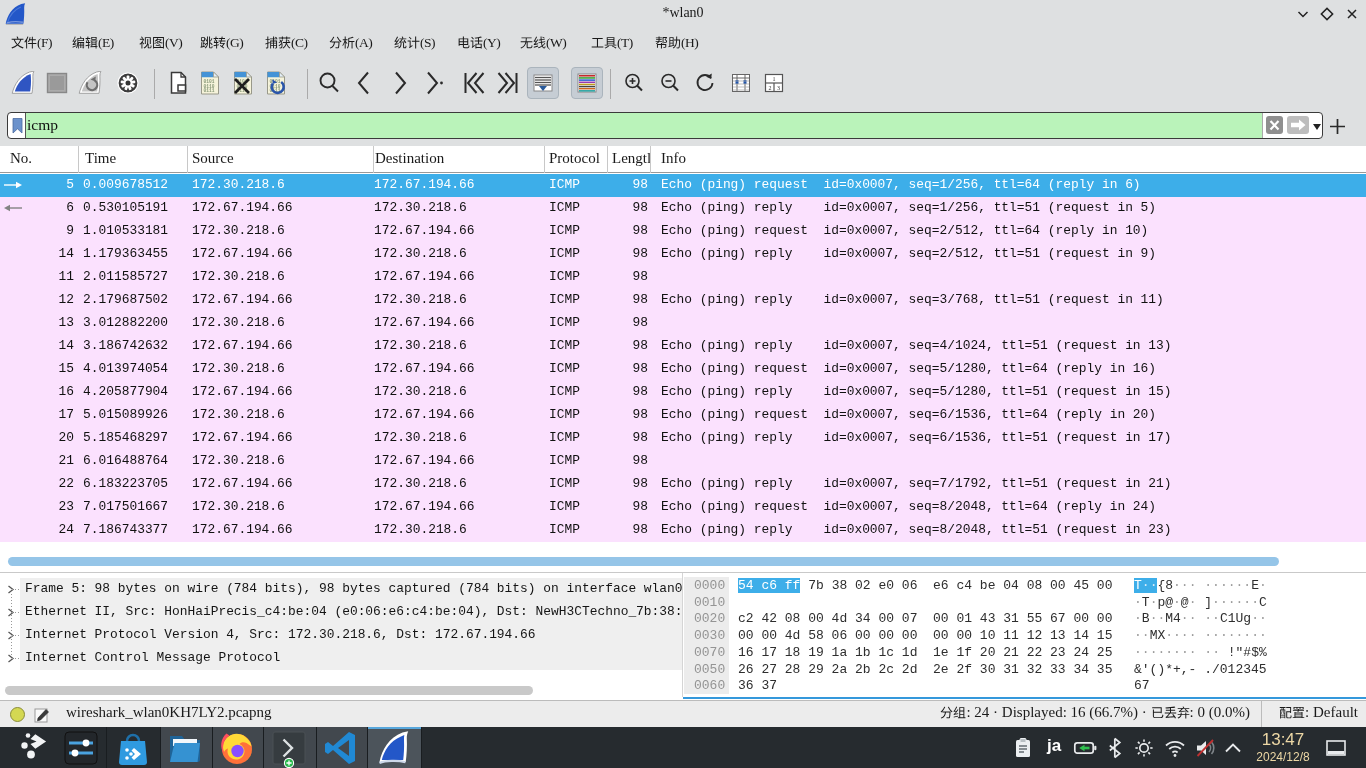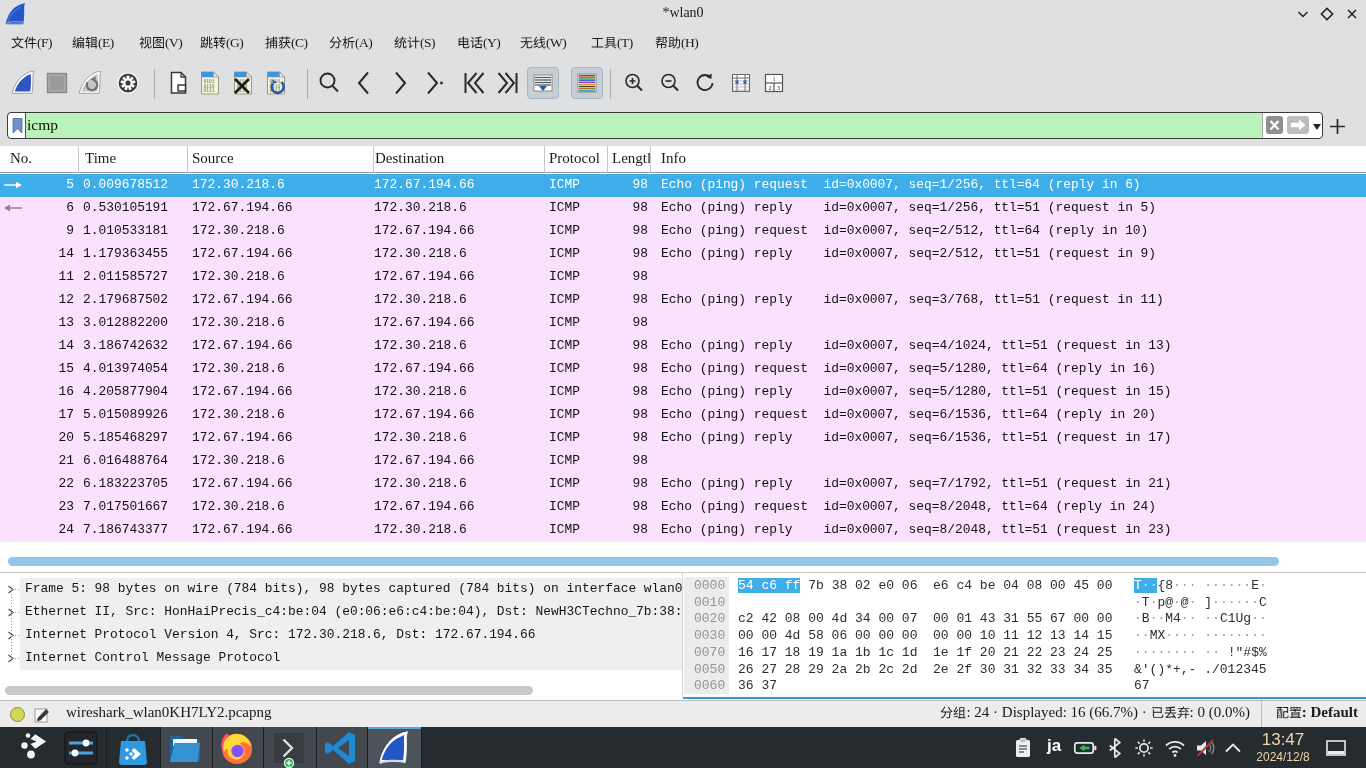--- a/index.html
+++ b/index.html
@@ -70,21 +70,21 @@
 .hxr b { font-weight:normal; background:#3daee9; color:#fff; }
 .hxr b i { color:#d8ecf8; }
 #hblue { position:absolute; left:683px; top:697px; width:683px; height:2px; background:#3498db; }
 
 #sbar { position:absolute; left:0; top:700px; width:1366px; height:27px; background:#ececec; border-top:1px solid #bbb; font-size:15px; color:#1a1a1a; }
 #sdot { position:absolute; left:10px; top:6px; width:15px; height:15px; border-radius:50%; background:#d4d852; border:1px solid #8a8c38; }
 #spen { position:absolute; left:33px; top:5px; }
 #sfile { position:absolute; left:66px; top:3px; }
 .sbr { position:absolute; right:116px; top:3px; white-space:nowrap; }
 .sbsep { position:absolute; right:104px; top:0; width:1px; height:27px; background:#bbb; }
-.sbr2 { position:absolute; right:8px; top:3px; white-space:nowrap;font-weight:bold; }
+.sbr2 { position:absolute; right:8px; top:3px; white-space:nowrap; }
 
 #task { position:absolute; left:0; top:727px; width:1366px; height:41px; background:#262b2f; }
 .tcell { position:absolute; top:0; width:1px; height:41px; background:#191d20; }
 .trun { position:absolute; left:160px; top:0; width:261px; height:41px; background:#42484e; }
 .tactive { position:absolute; left:367px; top:0; width:54px; height:41px; background:#4c545b; border-top:2px solid #57a7dc; }
 .ticon { position:absolute; top:1px; }
 .tray { position:absolute; top:9px; }
 .ja { position:absolute; left:1047px; top:9px; color:#fff; font-size:17px; font-weight:bold; font-family:"Liberation Sans",sans-serif; }
 .clock { position:absolute; left:1246px; top:3px; width:74px; text-align:center; color:#ecd7a5; font-family:"Liberation Sans",sans-serif; }
 .clock .c1 { font-size:17px; }

